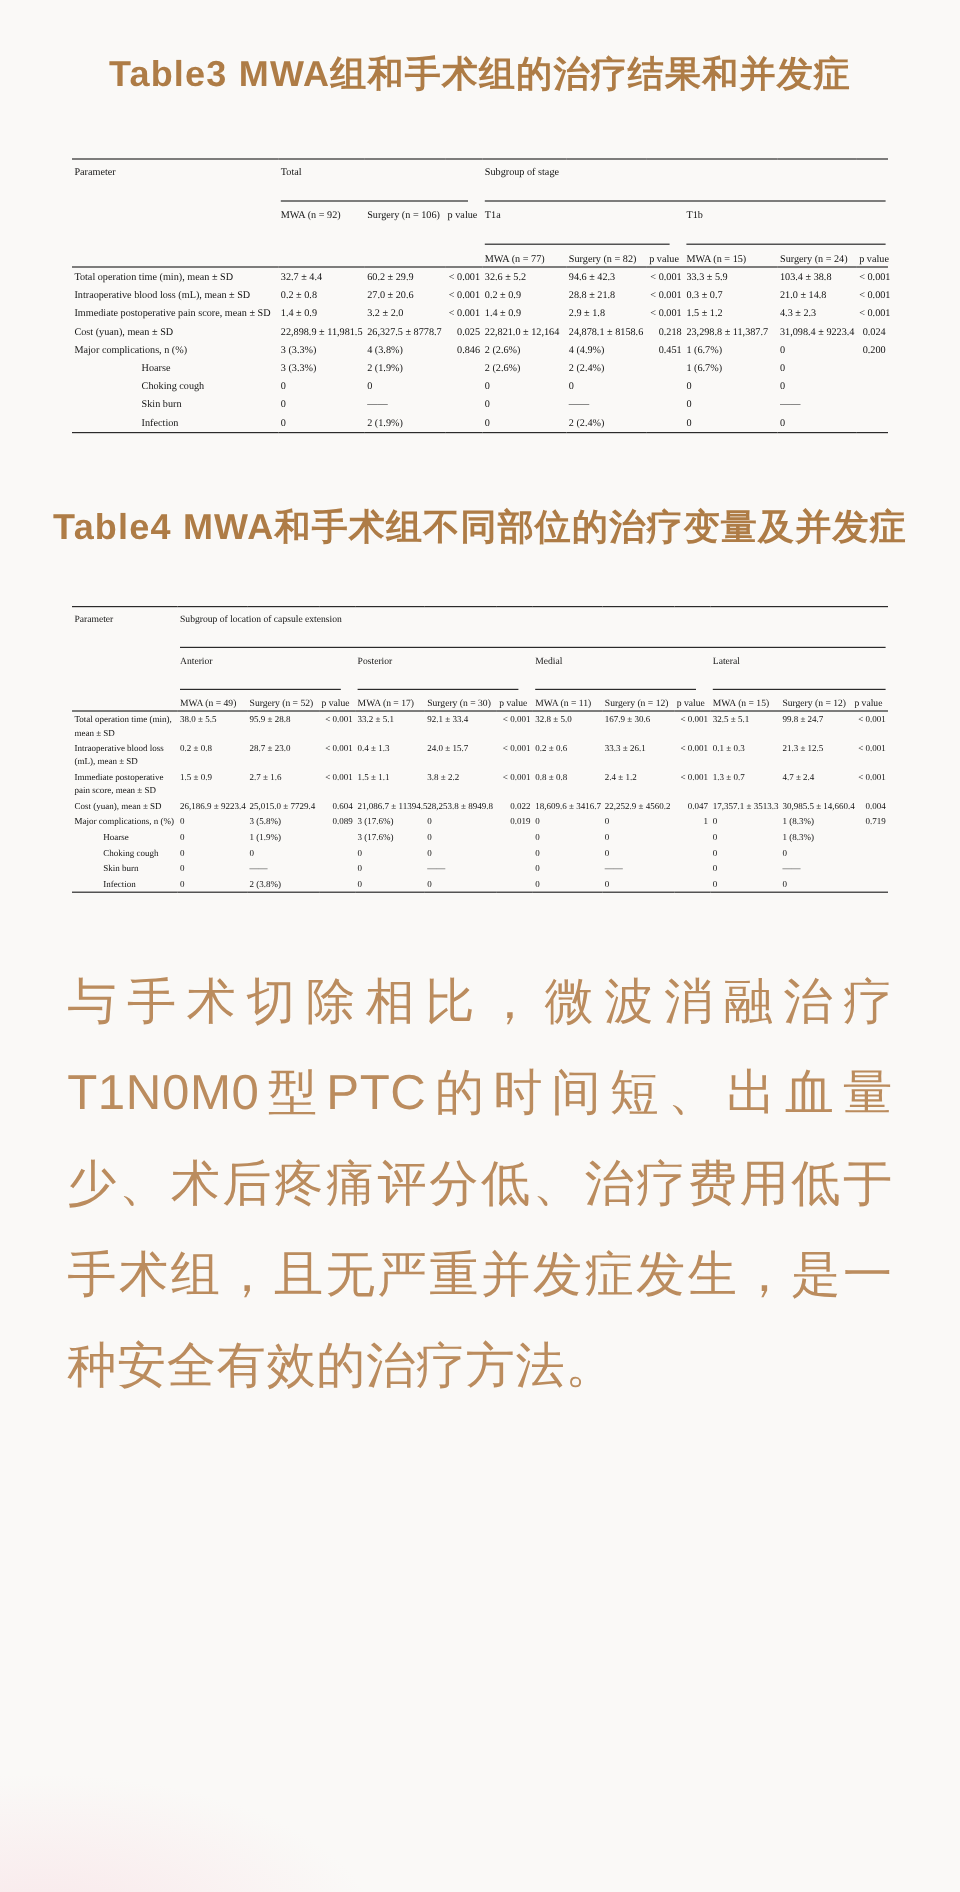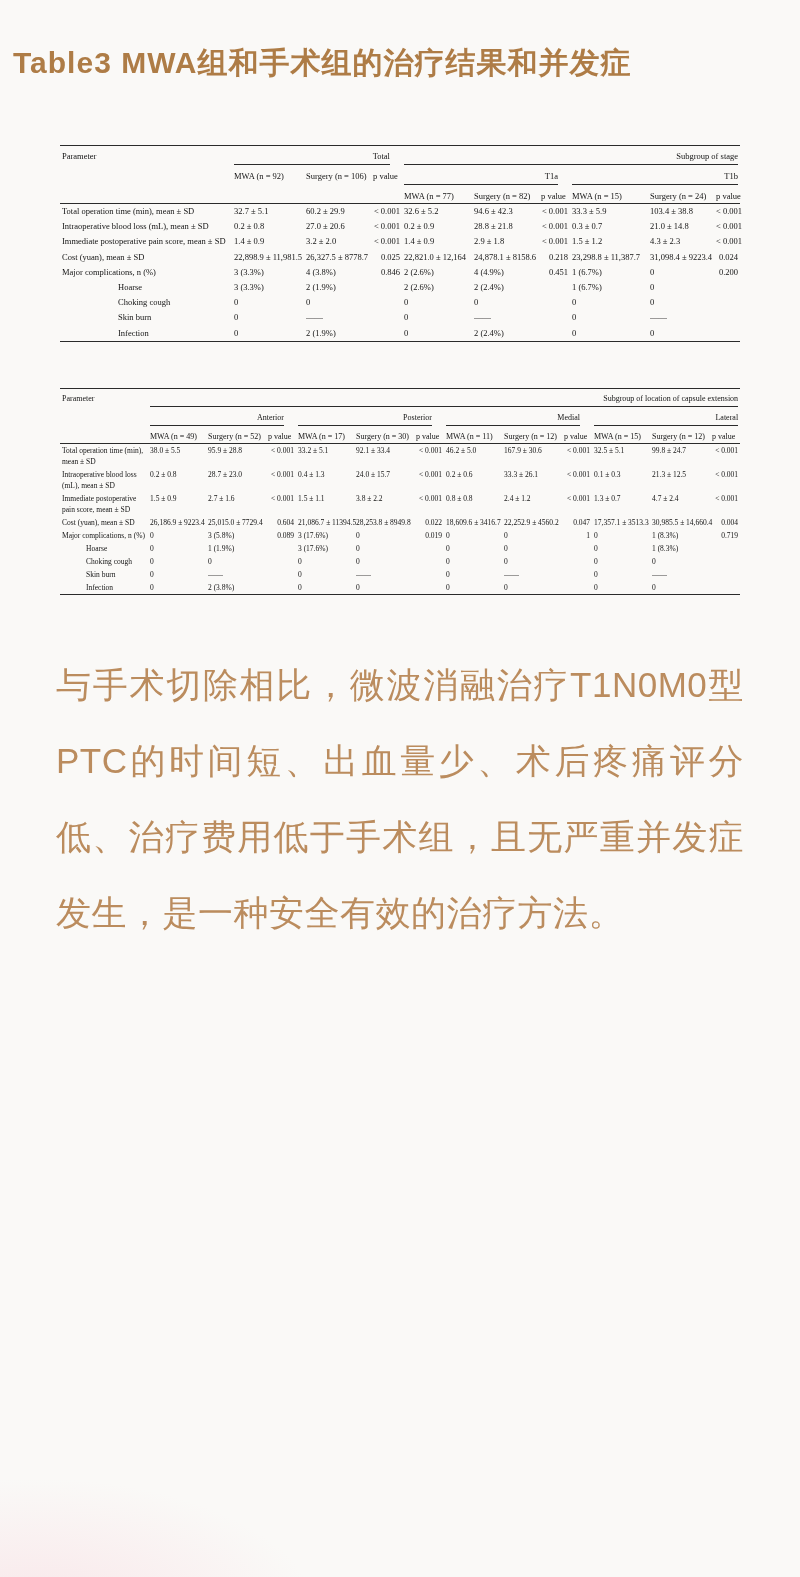--- a/index.html
+++ b/index.html
@@ -12,22 +12,22 @@
     font-family:"Liberation Sans","DejaVu Sans",sans-serif;
   }
   .page::after{
     content:"";position:absolute;left:-60px;bottom:-40px;width:380px;height:140px;
     background:radial-gradient(ellipse at 25% 100%, rgba(248,218,224,0.6), rgba(248,218,224,0) 70%);
     pointer-events:none;
   }
 
   
   .table-title{
-    margin:0;padding:13px;
-    text-align:left;
+    margin:0;padding:0;
+    text-align:center;
     font-size:30px;
     font-weight:bold;
     letter-spacing:1px;
     color:#ae7c46;
     line-height:38px;
   }
   .title-1{padding-top:44px;}
   .title-2{padding-top:60px;}
 
   
@@ -48,23 +48,22 @@
   .data-table th{
     font-weight:normal;
     text-align:left;
     vertical-align:top;
     padding:2px 2px 1px 2px;
     white-space:nowrap;
   }
   .data-table th.grp span{
     display:block;
     border-bottom:1px solid #2b2b2b;
-    padding-bottom:2px;
+    padding-bottom:18px;
     margin-right:10px;
-    text-align:right;
   }
   .data-table th.grp:last-child span{margin-right:0;}
   .data-table td{
     padding:1px 2px;
     vertical-align:top;
     white-space:nowrap;
   }
   .t3{font-size:8.5px;}
   .t3 td{line-height:13.2px;}
   .t3 th{font-size:8.5px;line-height:12px;padding-top:4px;}
@@ -88,21 +87,21 @@
     letter-spacing:0.45em;
     text-indent:0.45em;
     background:linear-gradient(180deg,#dcbb8e 0%,#bf9158 55%,#a9782f 100%);
     -webkit-background-clip:text;
     background-clip:text;
     color:transparent;
   }
   .conclusion-body{
     width:688px;
     margin:52px auto 0;
-    font-size:35px;
+    font-size:41px;
     line-height:76px;
     letter-spacing:0.5px;
     color:#bb8c5e;
     text-align:justify;
   }
 </style>
 </head>
 <body>
 
 <div class="page">
@@ -149,21 +148,21 @@
           <th>Surgery (n = 82)</th>
           <th>p value</th>
           <th>MWA (n = 15)</th>
           <th>Surgery (n = 24)</th>
           <th>p value</th>
         </tr>
       </thead>
       <tbody>
           <tr>
             <td>Total operation time (min), mean ± SD</td>
-            <td>32.7 ± 5.1</td>
+            <td>32.7 ± 4.4</td>
             <td>60.2 ± 29.9</td>
             <td>&lt; 0.001</td>
             <td>32.6 ± 5.2</td>
             <td>94.6 ± 42.3</td>
             <td>&lt; 0.001</td>
             <td>33.3 ± 5.9</td>
             <td>103.4 ± 38.8</td>
             <td>&lt; 0.001</td>
           </tr>
           <tr>
@@ -259,20 +258,21 @@
             <td>2 (2.4%)</td>
             <td></td>
             <td>0</td>
             <td>0</td>
             <td></td>
           </tr>
         </tbody>
     </table>
   </div>
 
+  <h2 class="table-title title-2">Table4 MWA和手术组不同部位的治疗变量及并发症</h2>
 
   <div class="table-wrap wrap-4">
     <table class="data-table t4">
       <colgroup>
         <col style="width:88px">
         <col style="width:58px">
           <col style="width:60px">
           <col style="width:30px">
         <col style="width:58px">
           <col style="width:60px">
@@ -322,21 +322,21 @@
       </thead>
       <tbody>
           <tr>
             <td>Total operation time (min), mean ± SD</td>
             <td>38.0 ± 5.5</td>
             <td>95.9 ± 28.8</td>
             <td>&lt; 0.001</td>
             <td>33.2 ± 5.1</td>
             <td>92.1 ± 33.4</td>
             <td>&lt; 0.001</td>
-            <td>46.2 ± 5.0</td>
+            <td>32.8 ± 5.0</td>
             <td>167.9 ± 30.6</td>
             <td>&lt; 0.001</td>
             <td>32.5 ± 5.1</td>
             <td>99.8 ± 24.7</td>
             <td>&lt; 0.001</td>
           </tr>
           <tr>
             <td>Intraoperative blood loss (mL), mean ± SD</td>
             <td>0.2 ± 0.8</td>
             <td>28.7 ± 23.0</td>

